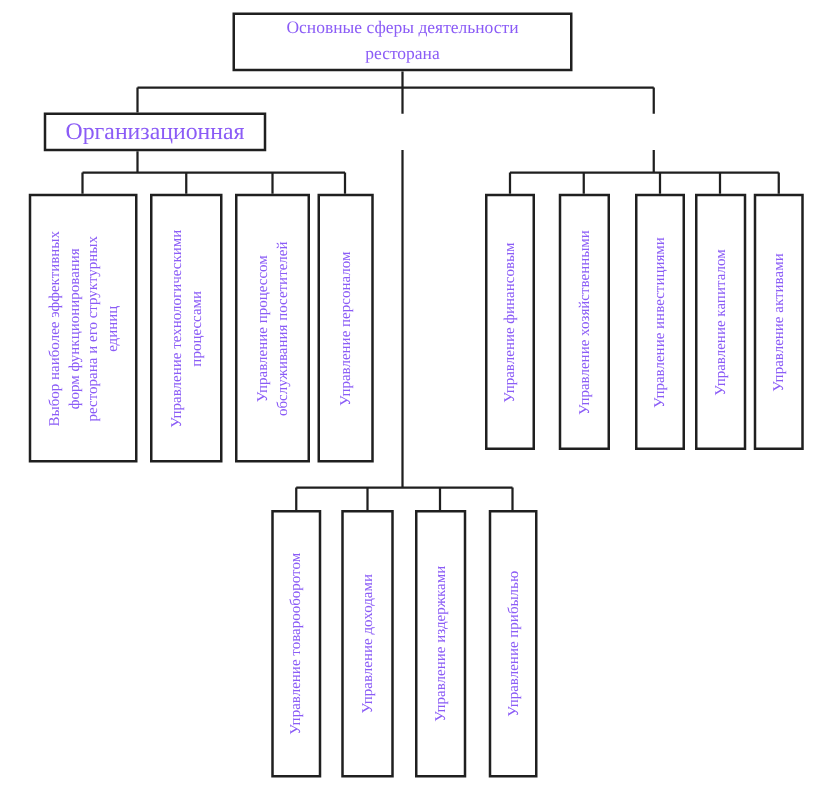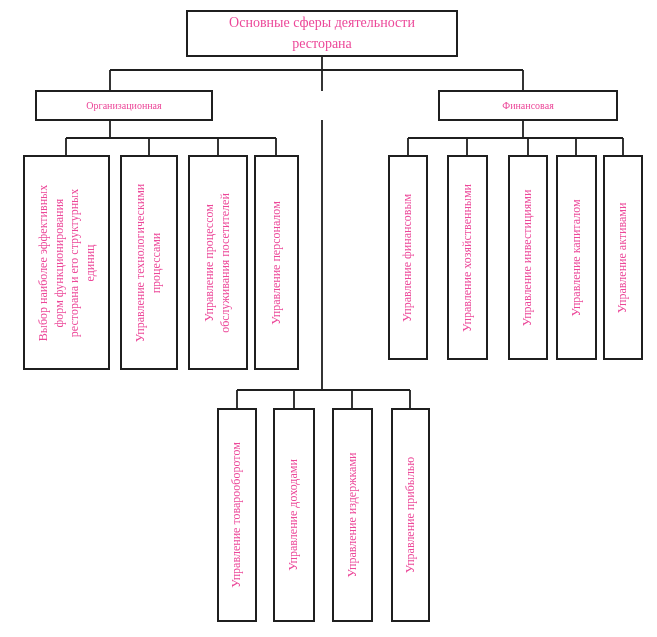--- a/index.html
+++ b/index.html
@@ -1,35 +1,35 @@
 <!DOCTYPE html>
 <html><head>
 <meta charset="utf-8">
 <style>
   html,body{margin:0;padding:0;background:#ffffff;}
   .canvas{
     position:relative;
     width:657px;height:637px;
     background:#ffffff;
     font-family:"Liberation Serif","DejaVu Serif",serif;
-    color:#ec4899;
+    color:#8b5cf6;
     overflow:hidden;
   }
   .connectors{position:absolute;left:0;top:0;width:657px;height:637px;}
   .connectors line{stroke:#1f1f1f;stroke-width:1.8;}
   .box{
     position:absolute;
     box-sizing:border-box;
     border:2px solid #1f1f1f;
     background:#ffffff;
     display:flex;align-items:center;justify-content:center;
     text-align:center;
   }
   .root-box{font-size:14px;line-height:1.45;white-space:pre-line;}
-  .branch-box{font-size:10px;}
+  .branch-box{font-size:19px;}
   .vbox{position:absolute;box-sizing:border-box;border:2px solid #1f1f1f;background:#ffffff;}
   .vtext{
     position:absolute;left:50%;top:50%;
     transform:translate(-50%,-50%) rotate(-90deg);
     text-align:center;
     font-size:12px;line-height:1.3;
     white-space:pre-line;
   }
   .vbox-l .vtext{width:201px;}
   .vbox-f .vtext{width:191px;}
@@ -72,23 +72,20 @@
   </svg>
 
   <div class="box root-box" style="left:186px;top:10px;width:272px;height:47px;"><span>Основные сферы деятельности
 ресторана</span></div>
 
   <div class="box branch-box" style="left:35px;top:90px;width:178px;height:31px;">
       <span>Организационная</span>
     </div>
 
 
-  <div class="box branch-box" style="left:438px;top:90px;width:180px;height:31px;">
-      <span>Финансовая</span>
-    </div>
 
   <div class="vbox vbox-l" style="left:23px;top:155px;width:87px;height:215px;">
       <div class="vtext">Выбор наиболее эффективных
 форм функционирования
 ресторана и его структурных
 единиц</div>
     </div>
 
   <div class="vbox vbox-l" style="left:120px;top:155px;width:58px;height:215px;">
       <div class="vtext">Управление технологическими

